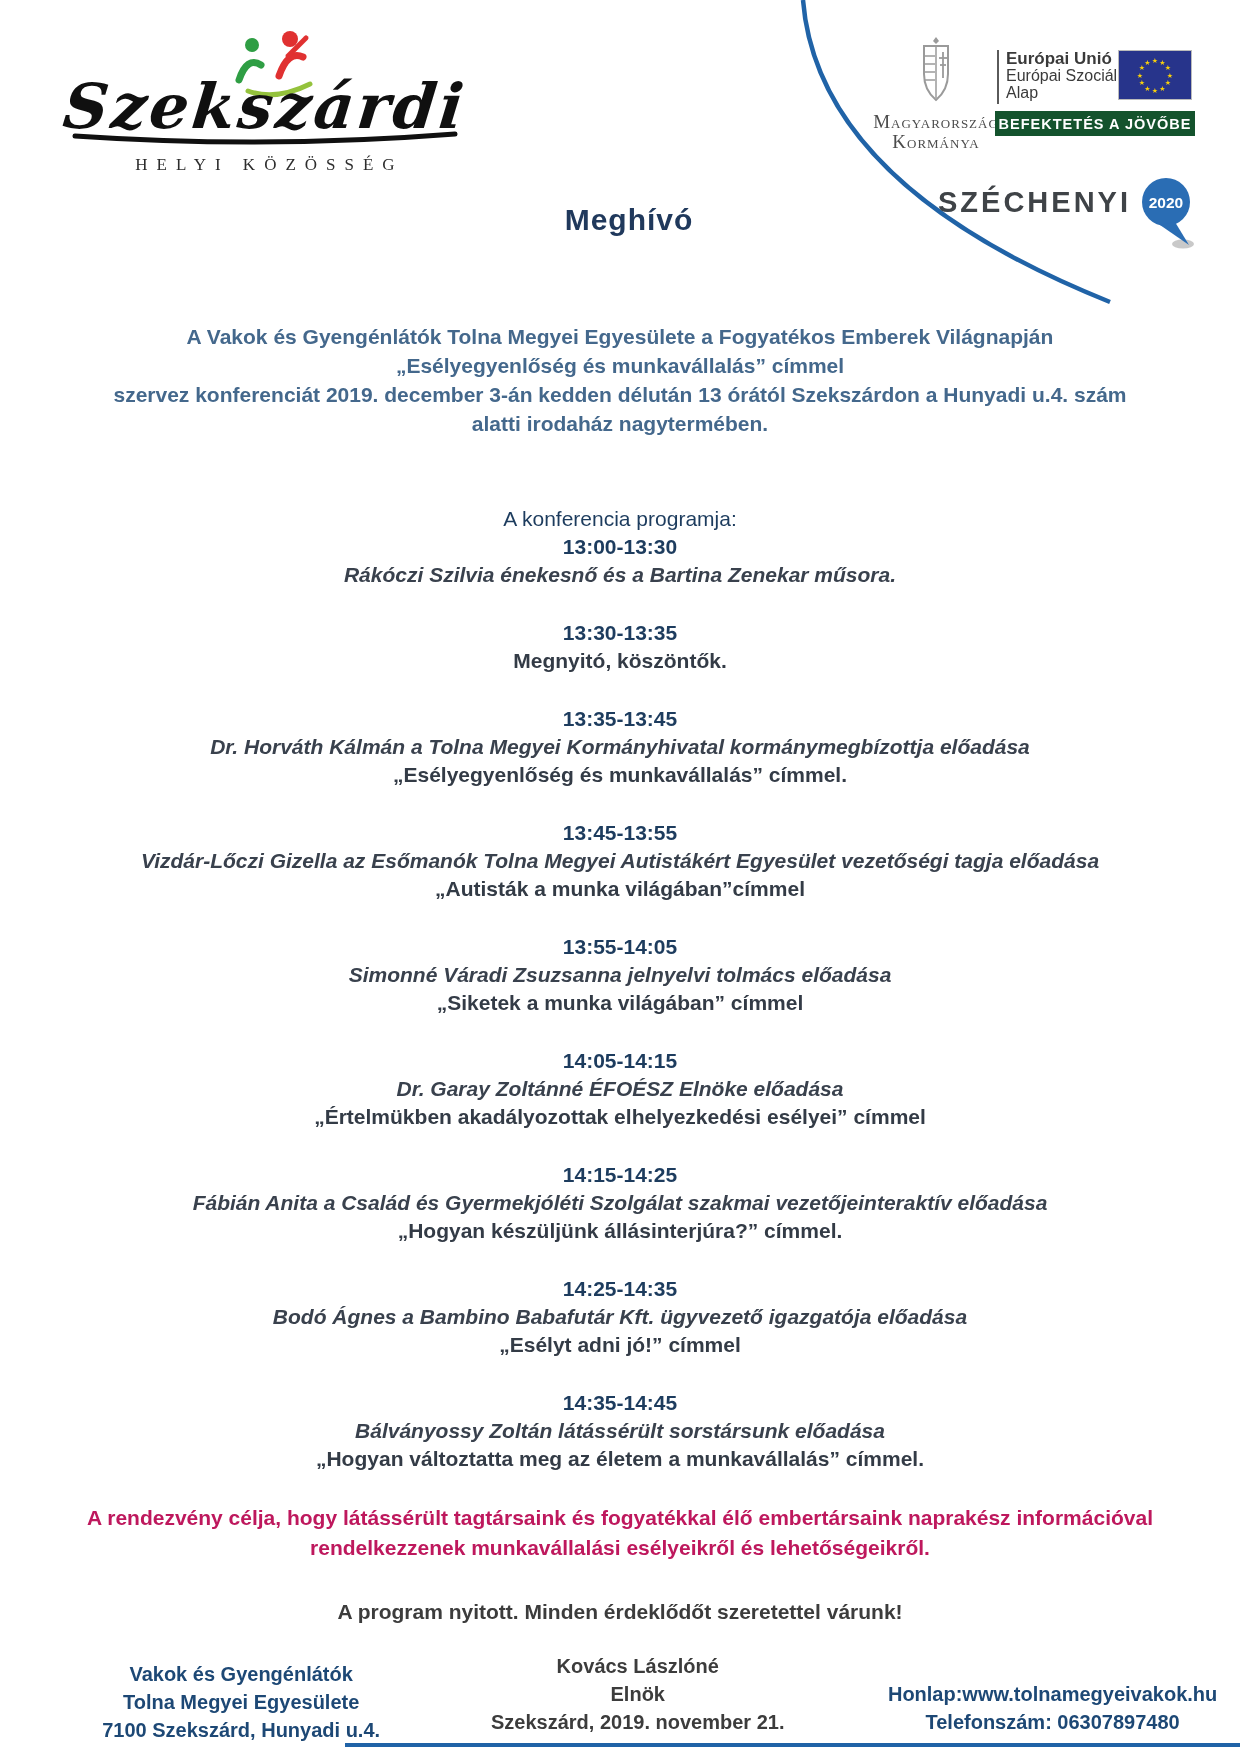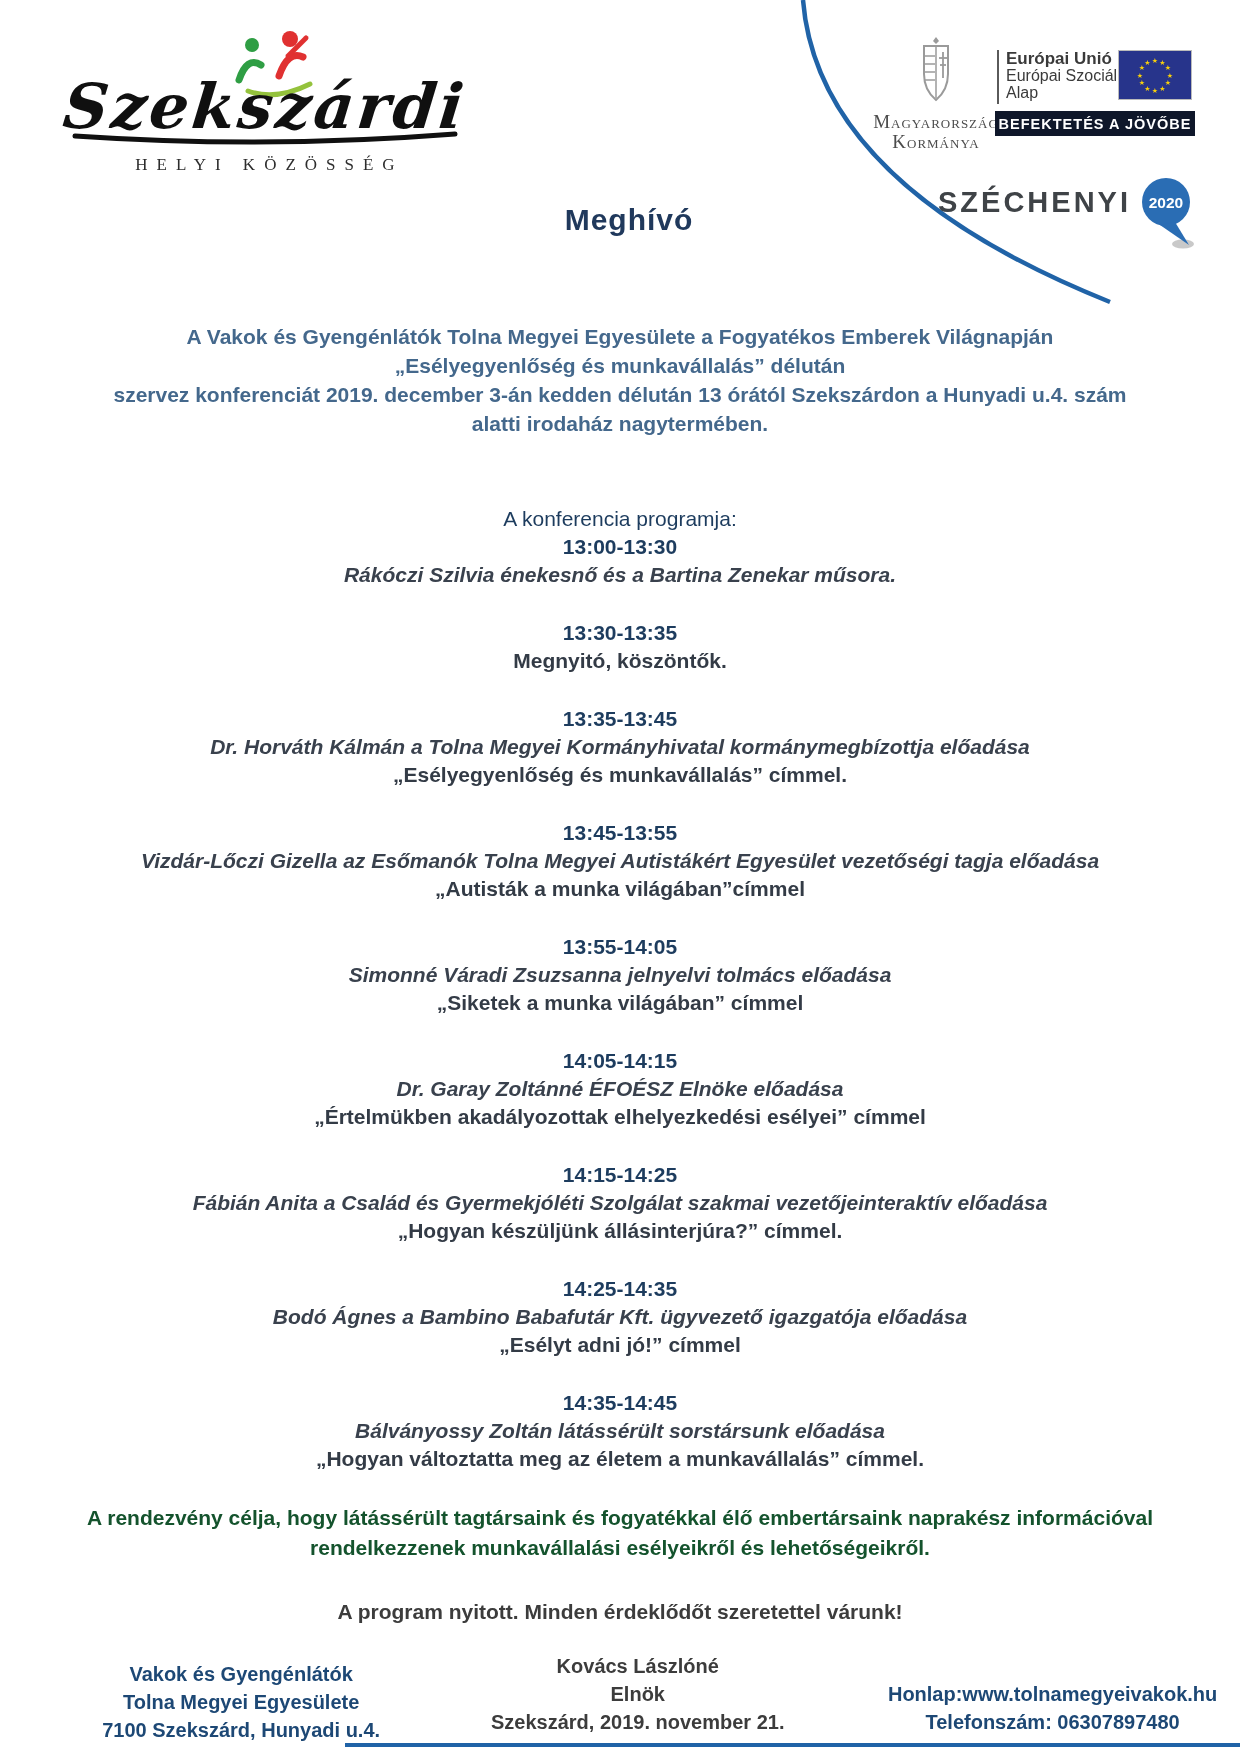--- a/index.html
+++ b/index.html
@@ -27,21 +27,21 @@
   .gov-block{position:absolute;left:862px;top:36px;width:148px;text-align:center;}
   .gov-name{font-family:"Liberation Serif",serif;font-variant:small-caps;
     color:#4c4c4c;font-size:19px;line-height:20px;letter-spacing:1px;margin-top:4px;}
   
   .eu-divider{position:absolute;left:997px;top:50px;width:2px;height:54px;background:#5a5a5a;}
   .eu-text{position:absolute;left:1006px;top:50px;color:#3a3a3a;font-size:16px;line-height:17px;}
   .eu-text .b{font-weight:700;font-size:17px;}
   .eu-flag{position:absolute;left:1118px;top:50px;}
   .eu-star{fill:#f8d00a;font-size:7px;text-anchor:middle;font-family:"DejaVu Sans",sans-serif;}
   .invest-banner{
-    position:absolute;left:995px;top:111px;width:200px;height:25px;background:#0f172a;
+    position:absolute;left:995px;top:111px;width:200px;height:25px;background:#14532d;
     color:#ffffff;font-weight:700;font-size:14.5px;letter-spacing:1px;
     display:flex;align-items:center;justify-content:center;
   }
   
   .szechenyi{position:absolute;left:938px;top:176px;display:flex;align-items:flex-start;}
   .szechenyi-brand{font-size:29px;font-weight:700;color:#3f4347;letter-spacing:3px;margin-top:10px;}
   .szechenyi-pin{margin-left:8px;}
   
   .doc-title{
     position:absolute;left:0;top:203px;width:1210px;text-align:center;
@@ -50,21 +50,21 @@
   
   .content{text-align:center;}
   .intro{margin-top:22px;color:#44688c;font-weight:700;font-size:21px;line-height:29px;}
   .program{margin-top:67px;}
   .program-heading{color:#1d3c5e;font-weight:400;font-size:21px;line-height:28px;}
   .program-item{margin-bottom:30px;}
   .program-time{color:#1d3c5e;font-weight:700;font-size:21px;line-height:28px;}
   .program-speaker{font-style:italic;font-weight:700;color:#39414d;font-size:21px;line-height:28px;}
   .program-speaker.no-italic{font-style:normal;color:#333b46;}
   .program-title-line{font-weight:600;color:#333b46;font-size:21px;line-height:28px;}
-  .closing-purpose{margin-top:24px;color:#14532d;font-weight:700;font-size:21px;line-height:30px;}
+  .closing-purpose{margin-top:24px;color:#be185d;font-weight:700;font-size:21px;line-height:30px;}
   .closing-invite{margin-top:34px;color:#3c3c3c;font-weight:700;font-size:21px;line-height:30px;}
   
   .footer{position:absolute;left:0;top:1648px;width:1240px;display:flex;align-items:flex-start;}
   .footer div{line-height:28px;margin-left:36px;}
   .f-col{text-align:center;font-weight:700;font-size:20px;}
   .f-left{width:410px;padding-top:12px;color:#1d4875;}
   .f-center{width:380px;padding-top:4px;color:#3c3c3c;}
   .f-right{width:450px;padding-top:32px;color:#1d4875;}
   .bottom-line{position:absolute;left:345px;top:1743px;width:895px;height:4px;background:#2063a7;}
 </style>
@@ -149,21 +149,21 @@
       </svg>
     </div>
 
     <div class="doc-title">Meghívó</div>
   </div>
 
   <div class="content">
 
     <div class="intro">
       <div>A Vakok és Gyengénlátók Tolna Megyei Egyesülete a Fogyatékos Emberek Világnapján</div>
-      <div>„Esélyegyenlőség és munkavállalás” délután</div>
+      <div>„Esélyegyenlőség és munkavállalás” címmel</div>
       <div>szervez konferenciát 2019. december 3-án kedden délután 13 órától Szekszárdon a Hunyadi u.4. szám</div>
       <div>alatti irodaház nagytermében.</div>
     </div>
 
     <div class="program">
       <div class="program-heading">A konferencia programja:</div>
       <div>
   <div class="program-item">
     <div class="program-time">13:00-13:30</div>
     <div class="program-speaker">Rákóczi Szilvia énekesnő és a Bartina Zenekar műsora.</div>

